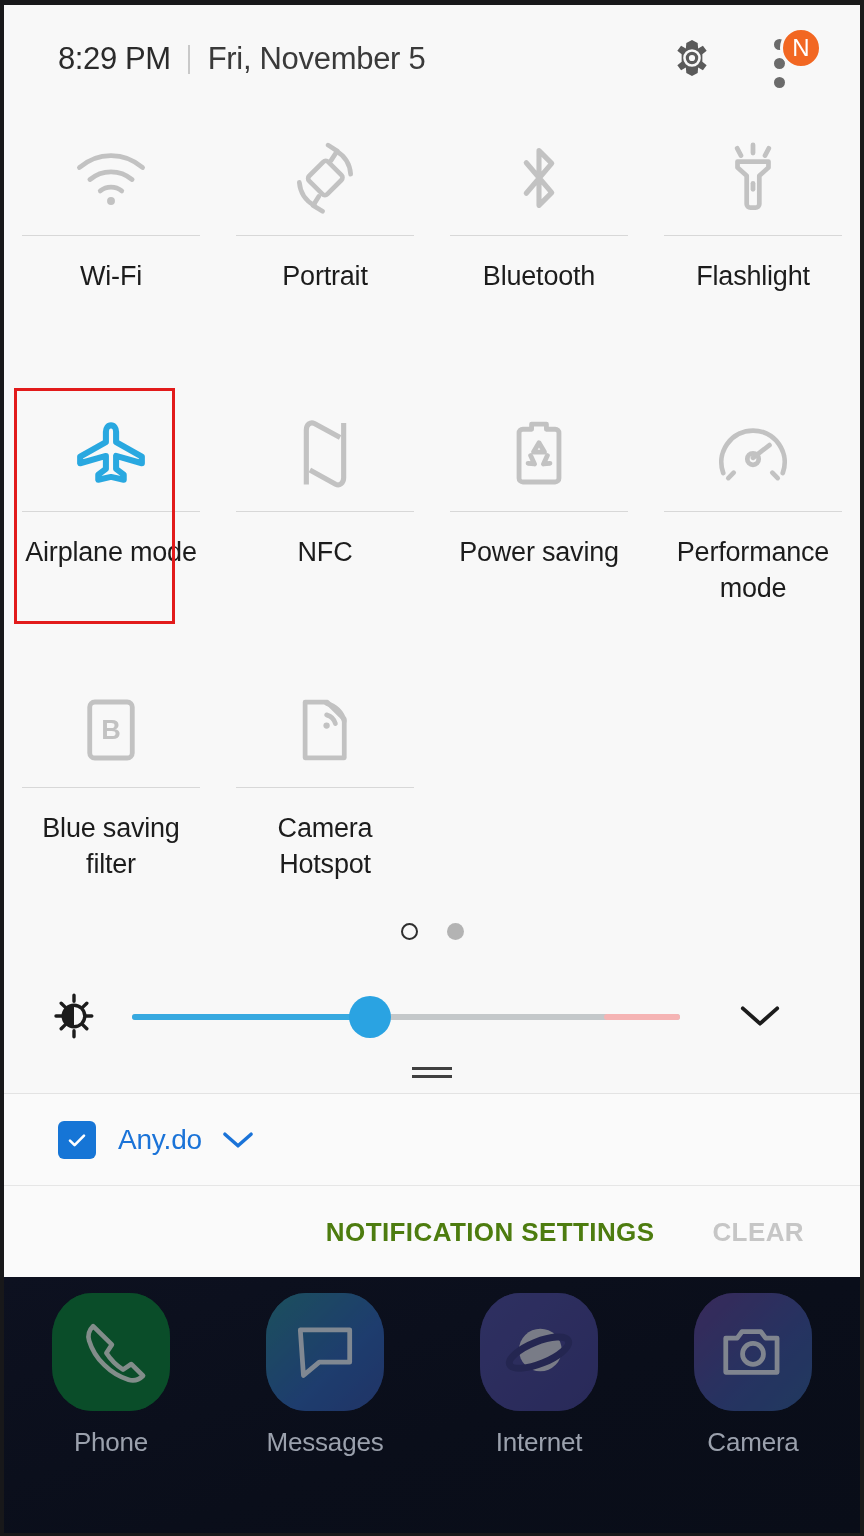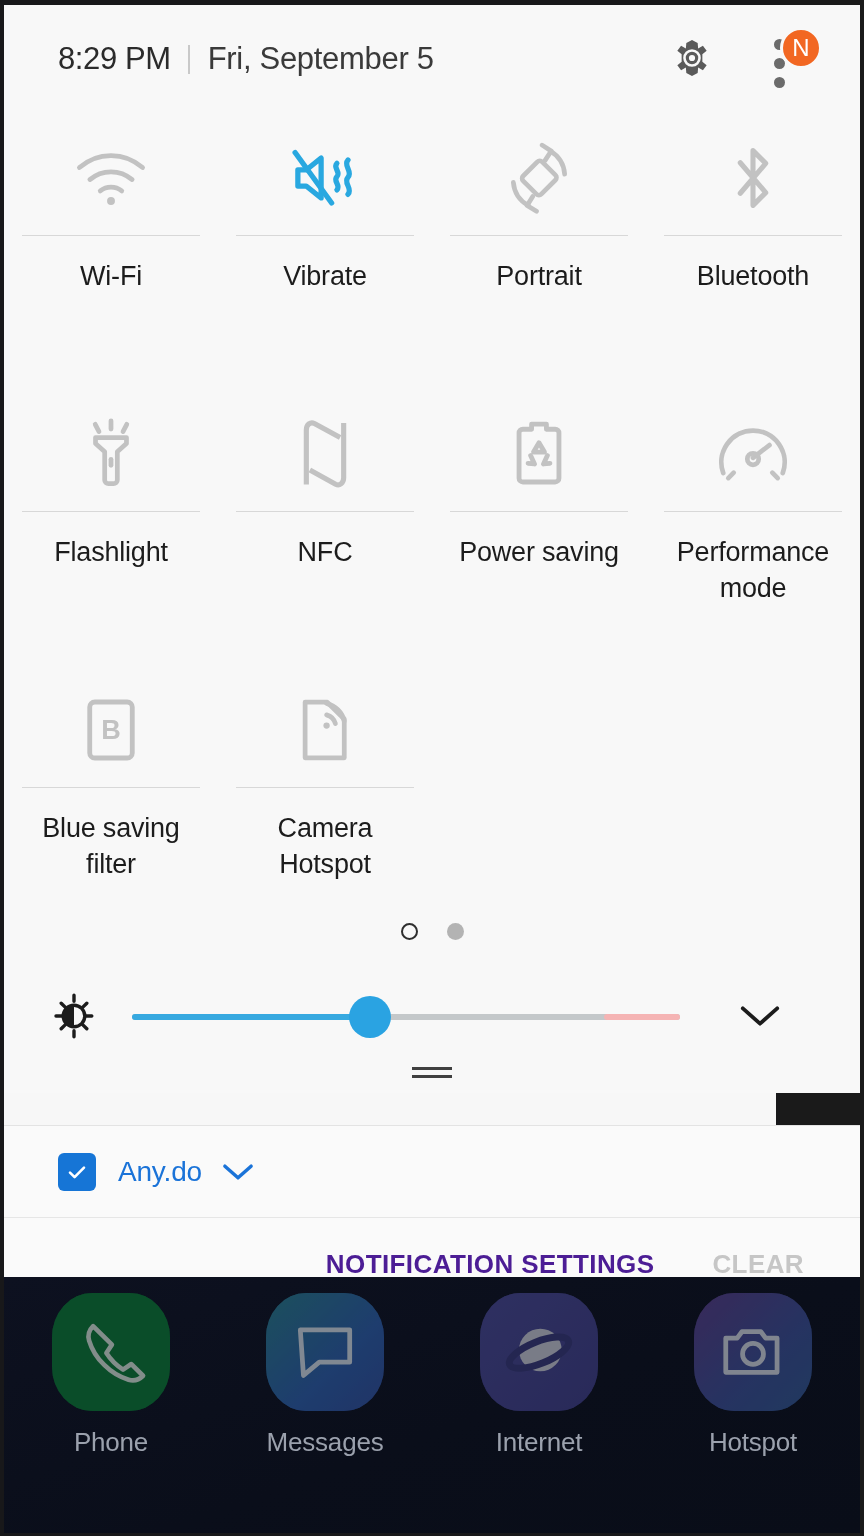--- a/index.html
+++ b/index.html
@@ -154,21 +154,21 @@
     display: flex; align-items: center; justify-content: center;
   }
   
   #draghandle {
     position: absolute; left: 0; top: 1062px; width: 856px;
     display: flex; flex-direction: column; align-items: center; gap: 5px;
   }
   .dh-line { width: 40px; height: 3px; background: #404040; }
   
   #notifarea {
-    position: absolute; left: 0; top: 1120px;
+    position: absolute; left: 0; top: 1088px;
     width: 856px; height: 184px;
     background: #fafafa;
     border-top: 1px solid #e3e3e3;
   }
   #notifrow {
     position: absolute; left: 0; top: 0;
     width: 856px; height: 92px;
     display: flex; align-items: center;
     border-bottom: 1px solid #e6e6e6;
   }
@@ -182,21 +182,21 @@
     margin-left: 22px;
     font-size: 28px; color: #1a73d8; letter-spacing: -0.2px;
   }
   #anydo-chev { margin-left: 20px; display:flex; align-items:center; }
   #actionrow {
     position: absolute; left: 0; top: 93px;
     width: 856px; height: 90px;
     display: flex; align-items: center; justify-content: flex-end;
   }
   #notif-settings {
-    font-size: 26px; font-weight: bold; color: #4c1d95;
+    font-size: 26px; font-weight: bold; color: #4d7c0f;
     letter-spacing: 0.4px;
   }
   #clear-btn {
     margin-left: 58px; margin-right: 56px;
     font-size: 26px; font-weight: bold; color: #c6c6c6;
     letter-spacing: 0.4px;
   }
   
   #dock {
     position: absolute; left: 0; top: 1272px;
@@ -230,21 +230,21 @@
 <body>
 
 <div id="screen">
 
   <div id="panel">
 
     <div id="statusbar">
       <div id="clockgroup">
         <span class="clock-time">8:29 PM</span>
         <span class="clock-sep"></span>
-        <span class="clock-date">Fri, September 5</span>
+        <span class="clock-date">Fri, November 5</span>
       </div>
 
       <div id="gear-btn">
         <svg width="44" height="44" viewBox="0 0 24 24">
           <path fill="#5a5a5a" d="M12 8.6a3.4 3.4 0 100 6.8 3.4 3.4 0 000-6.8zm0 5.1a1.7 1.7 0 110-3.4 1.7 1.7 0 010 3.4z"></path>
           <path fill="#5a5a5a" d="M12 2.2l-3.1 1.6-.25 3.0-2.6-1.5L4 8l2.35 1.9-.0 4.2L4 16l2.05 2.7 2.6-1.5.25 3.0L12 21.8l3.1-1.6.25-3.0 2.6 1.5L20 16l-2.35-1.9v-4.2L20 8l-2.05-2.7-2.6 1.5-.25-3.0L12 2.2zm0 14.6a4.8 4.8 0 110-9.6 4.8 4.8 0 010 9.6z"></path>
         </svg>
       </div>
 
       <div id="menu-btn">
@@ -265,34 +265,20 @@
               <path d="M5.3 10a10.3 10.3 0 0113.4 0"></path>
               <path d="M8.6 13.6a5.5 5.5 0 016.8 0"></path>
             </g>
             <circle cx="12" cy="16.8" r="1.25" fill="#c2c2c2"></circle>
           </svg>
         </div>
         <div class="tile-rule"></div>
         <div class="tile-label">Wi-Fi</div>
       </div>
 
-      <div class="tile">
-        <div class="tile-icon">
-          <svg width="72" height="64" viewBox="0 0 26 23">
-            <g fill="none" stroke="#29a8e0" stroke-width="1.9" stroke-linecap="round" stroke-linejoin="round">
-              <path d="M3.2 8.6h3.0L11.6 4.3v14.4l-5.4-4.3H3.2z"></path>
-              <path d="M2.2 2.3L15.4 20.5"></path>
-              <path d="M17.3 6.2c-1.6 1.6 1.6 3.2 0 4.8s1.6 3.2 0 4.8"></path>
-              <path d="M21.3 5.0c-1.9 2.1 1.9 4.1 0 6.2s1.9 4.1 0 6.2"></path>
-            </g>
-          </svg>
-        </div>
-        <div class="tile-rule"></div>
-        <div class="tile-label">Vibrate</div>
-      </div>
 
       <div class="tile">
         <div class="tile-icon">
           <svg width="76" height="72" viewBox="0 0 24 23">
             <g fill="none" stroke="#c2c2c2" stroke-width="1.5" stroke-linecap="round" stroke-linejoin="round">
               <rect x="8.0" y="7.2" width="8.2" height="8.6" rx="1.1" transform="rotate(45 12.1 11.5)"></rect>
               <path d="M15.6 2.9a9.4 9.4 0 014.6 7.4"></path>
               <path d="M13.0 1.0l2.9 1.9-1.9 2.9"></path>
               <path d="M8.6 20.3a9.4 9.4 0 01-4.8-7.4"></path>
               <path d="M11.2 22.1l-3.0-1.8 1.8-2.9"></path>
@@ -322,20 +308,31 @@
               <path d="M4.6 6.3h9.8v1.9l-2.9 2.6v8.9a1.2 1.2 0 01-1.2 1.2H8.7a1.2 1.2 0 01-1.2-1.2v-8.9L4.6 8.2z"></path>
               <path d="M9.5 1.0v2.6M4.5 2.1l1.2 2.3M14.5 2.1l-1.2 2.3"></path>
               <path d="M9.5 13.2v1.9"></path>
             </g>
           </svg>
         </div>
         <div class="tile-rule"></div>
         <div class="tile-label">Flashlight</div>
       </div>
 
+      <div class="tile highlight">
+        <div class="tile-icon">
+          <svg width="78" height="70" viewBox="0 0 24 22">
+            <g fill="none" stroke="#29a8e0" stroke-width="1.9" stroke-linecap="round" stroke-linejoin="round">
+              <path d="M12 2.0c1.0 0 1.6.9 1.6 2.0v3.3l8.1 4.5v2.1l-8.1-2.3v4.1l2.4 1.8v1.6L12 18.2l-4.0.9v-1.6l2.4-1.8v-4.1l-8.1 2.3v-2.1l8.1-4.5V4.0c0-1.1.6-2.0 1.6-2.0z"></path>
+            </g>
+          </svg>
+        </div>
+        <div class="tile-rule"></div>
+        <div class="tile-label">Airplane mode</div>
+      </div>
 
       <div class="tile">
         <div class="tile-icon">
           <svg width="58" height="74" viewBox="0 0 18 23">
             <g fill="none" stroke="#c2c2c2" stroke-width="1.6" stroke-linejoin="round">
               <path d="M3.2 21.0V4.0c0-1.7 1.3-2.6 2.5-2.0l8.0 4.4"></path>
               <path d="M14.8 1.9v17.0c0 1.7-1.3 2.6-2.5 2.0l-8.0-4.4"></path>
             </g>
           </svg>
         </div>
@@ -493,17 +490,17 @@
     <div class="dockapp">
       <div class="dockicon" id="ic-cam">
         <svg width="76" height="76" viewBox="0 0 24 24">
           <g fill="none" stroke="#d3d8e0" stroke-width="1.5" stroke-linejoin="round">
             <path d="M3.4 7.6h3.6l1.5-2.0h6.0l1.5 2.0h3.6v10.8H3.4z"></path>
             <circle cx="12" cy="12.6" r="3.3"></circle>
           </g>
         </svg>
         <span class="dim"></span>
       </div>
-      <span class="dockapp-label">Hotspot</span>
+      <span class="dockapp-label">Camera</span>
     </div>
   </div>
 
 </div>
 
 </body></html>

